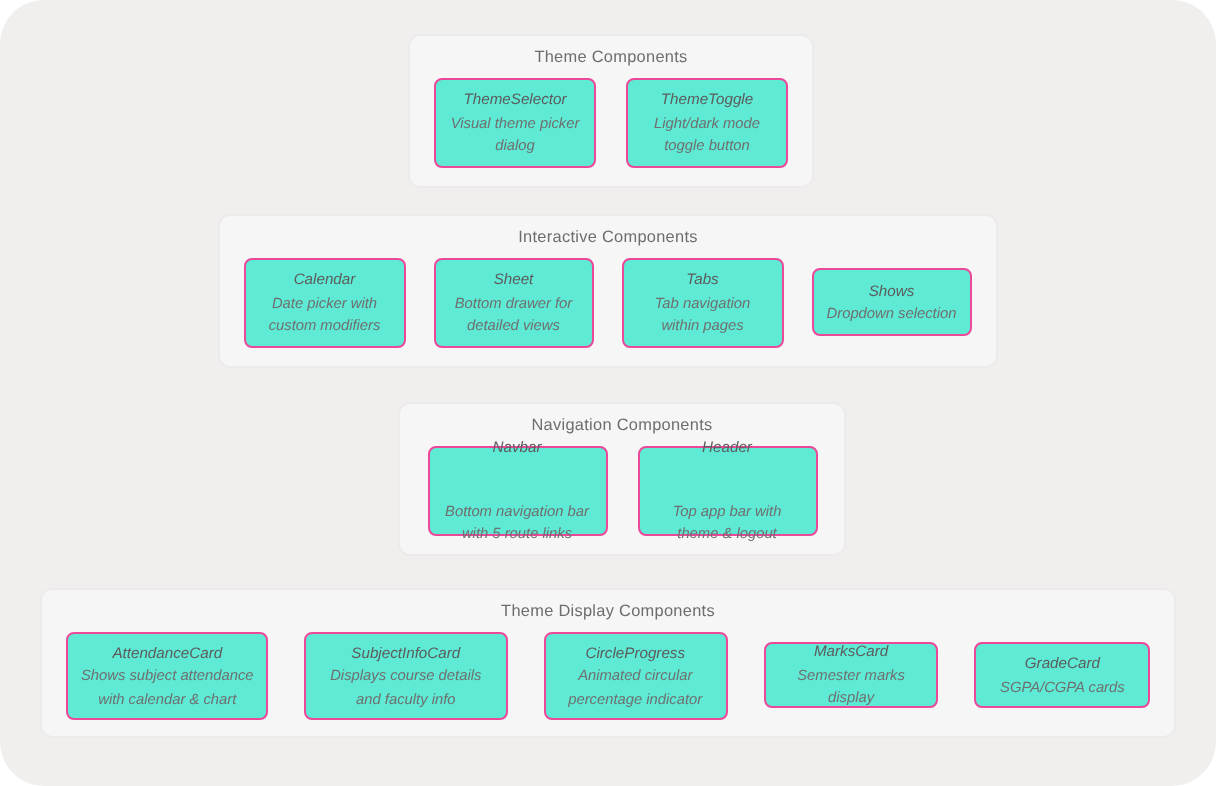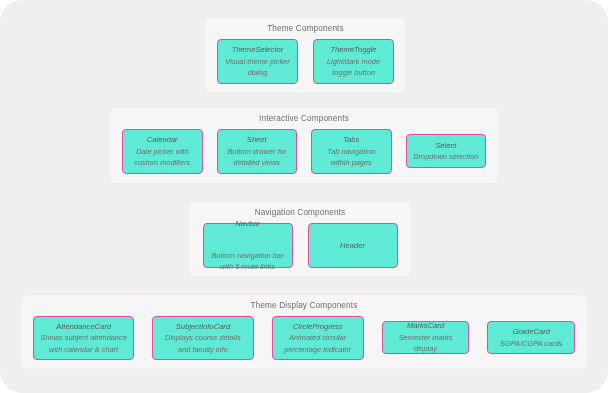--- a/index.html
+++ b/index.html
@@ -110,21 +110,21 @@
   #section-interactive .card {
     width: 82px;
     height: 45px;
   }
   #section-interactive .card.compact {
     height: 34px;
     margin-top: 5px;
   }
 
   #section-navigation {
-    left: 188px;
+    left: 199px;
     top: 201px;
     width: 224px;
     height: 77px;
   }
   #section-navigation .card {
     width: 90px;
     height: 45px;
     gap: 20px;
   }
 
@@ -181,36 +181,38 @@
         <div class="card-name">Sheet</div>
         <div class="card-desc">Bottom drawer for
 detailed views</div>
       </div>
       <div class="card">
         <div class="card-name">Tabs</div>
         <div class="card-desc">Tab navigation
 within pages</div>
       </div>
       <div class="card compact">
-        <div class="card-name">Select</div>
+        <div class="card-name">Shows</div>
         <div class="card-desc">Dropdown selection</div>
       </div>
     </div>
   </div>
 
   <div class="section" id="section-navigation">
     <div class="section-title">Navigation Components</div>
     <div class="cards-row">
       <div class="card">
         <div class="card-name">Navbar</div>
         <div class="card-desc">Bottom navigation bar
 with 5 route links</div>
       </div>
       <div class="card">
         <div class="card-name">Header</div>
+        <div class="card-desc">Top app bar with
+theme &amp; logout</div>
       </div>
     </div>
   </div>
 
   <div class="section" id="section-datadisplay">
     <div class="section-title">Theme Display Components</div>
     <div class="cards-row">
       <div class="card wide">
         <div class="card-name">AttendanceCard</div>
         <div class="card-desc">Shows subject attendance

